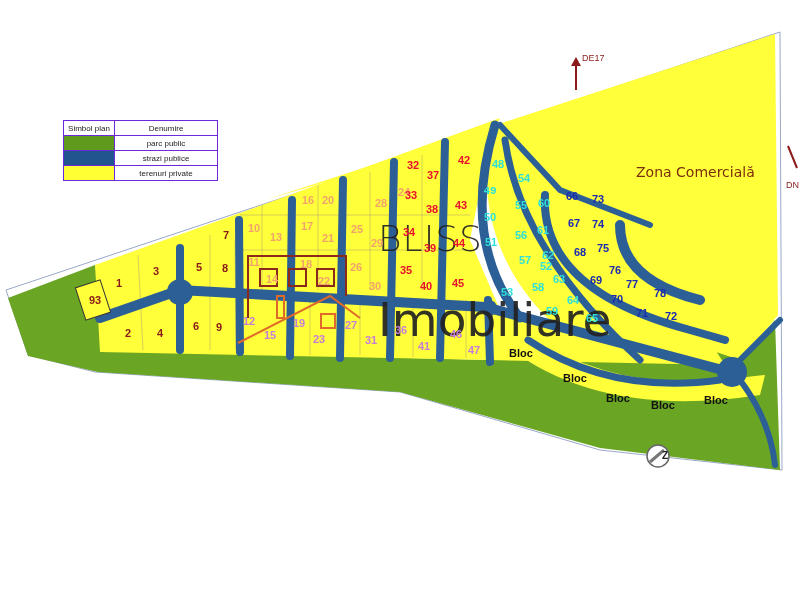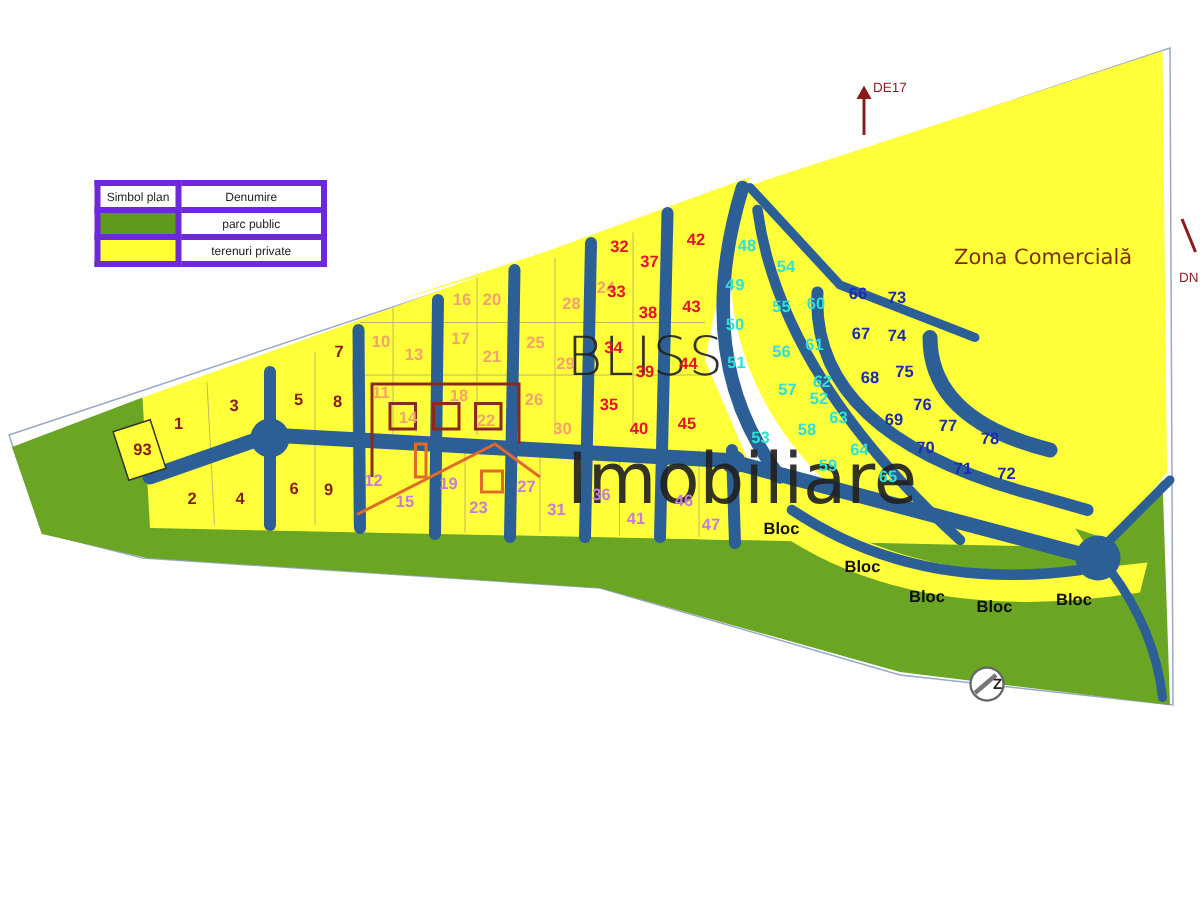--- a/index.html
+++ b/index.html
@@ -1,19 +1,19 @@
 <!DOCTYPE html>
 <html><head>
 <meta charset="utf-8">
 <style>
   html, body { margin:0; padding:0; background:#ffffff; }
   body { width:800px; height:600px; position:relative; overflow:hidden; font-family:"Liberation Sans", sans-serif; }
   #map { position:absolute; left:0; top:0; width:800px; height:600px; }
   .legend { position:absolute; left:63px; top:120px; width:155px; border-collapse:collapse; font-family:"Liberation Sans", sans-serif; font-size:8px; color:#222; background:#fff; }
-  .legend td { border:4px solid #6d28d9; height:14px; padding:0 3px; }
+  .legend td { border:1px solid #6d28d9; height:14px; padding:0 3px; }
   .legend td.sw { width:50px; padding:0; }
   .legend td.nm { text-align:center; }
   .lbl { position:absolute; font-family:"Liberation Sans", sans-serif; font-weight:bold; font-size:11px; transform:translate(-50%,-50%); white-space:nowrap; }
   .c-dark { color:#8b1a1a; }
   .c-peach { color:#f2a36b; }
   .c-red { color:#e8112d; }
   .c-violet { color:#c77dd8; }
   .c-cyan { color:#2fe0d8; }
   .c-blue { color:#1c2bb0; }
   .c-black { color:#111; }
@@ -111,20 +111,24 @@
 
 <table class="legend">
   <tbody>
       <tr>
     <td class="nm">Simbol plan</td>
     <td class="nm">Denumire</td>
   </tr>
   <tr>
     <td class="sw" style="background:#5f9a1d"></td>
     <td class="nm">parc public</td>
+  </tr>
+  <tr>
+    <td class="sw" style="background:#22548f"></td>
+    <td class="nm">strazi publice</td>
   </tr>
   <tr>
     <td class="sw" style="background:#ffff33"></td>
     <td class="nm">terenuri private</td>
   </tr>
 </tbody>
   </table>
 
 <div class="road-lbl" style="left:582px;top:53px;">DE17</div>
 <div class="road-lbl" style="left:786px;top:180px;">DN</div>

